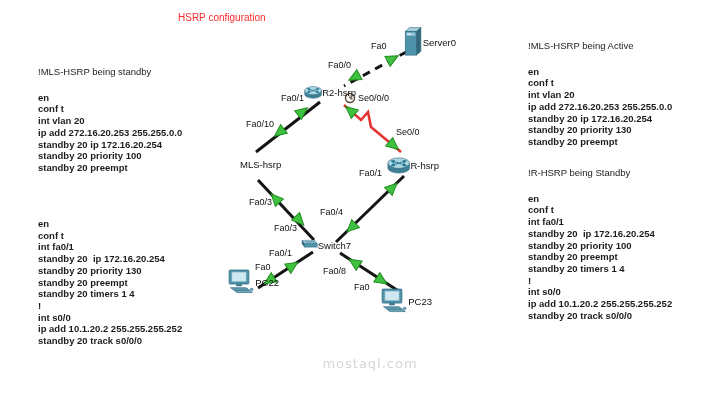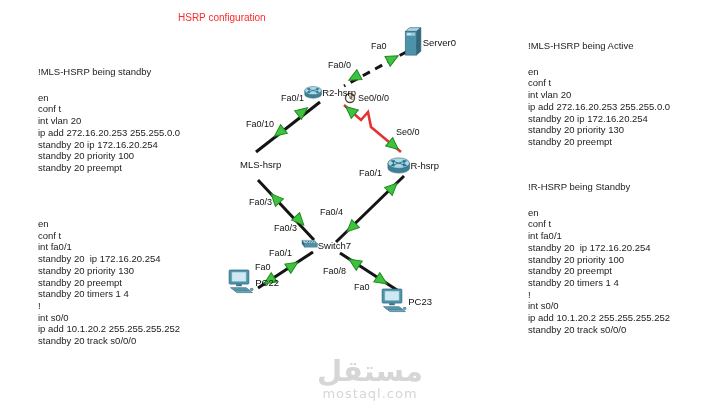--- a/index.html
+++ b/index.html
@@ -1,26 +1,26 @@
 <!DOCTYPE html>
 <html><head>
 <meta charset="utf-8">
 <style>
   html,body{margin:0;padding:0;}
   body{width:720px;height:415px;position:relative;background:#ffffff;overflow:hidden;
        font-family:"Liberation Sans",sans-serif;}
   .title{position:absolute;left:178px;top:12px;font-size:10px;color:#fb2b2b;white-space:nowrap;}
   .cfg-block{position:absolute;font-size:9.5px;line-height:11.7px;color:#1c1c1c;}
   .cfg-title{white-space:pre;}
-  .cfg-lines{margin-top:14px;}
+  .cfg-lines{margin-top:14px;font-weight:bold;}
   .cfg-line{white-space:pre;min-height:11.7px;}
   #b1{left:38px;top:66px;}
   #b2{left:38px;top:204px;}
   #b3{left:528px;top:40px;}
-  #b4{left:528px;top:181px;}
+  #b4{left:528px;top:167px;}
   #links{position:absolute;left:0;top:0;}
   .dev{position:absolute;display:flex;flex-direction:row;align-items:center;}
   .dlabel{font-size:9.5px;color:#111;white-space:nowrap;margin-top:1px;}
   .plabel{position:absolute;font-size:9px;color:#111;white-space:nowrap;}
   .watermark{position:absolute;left:295px;top:356px;width:150px;text-align:center;color:#d6d6d6;}
   .wm-logo{font-family:"DejaVu Sans",sans-serif;font-size:29px;font-weight:bold;line-height:30px;}
   .wm-domain{font-family:"DejaVu Sans",sans-serif;font-size:13px;line-height:16px;letter-spacing:1px;}
 </style>
 </head>
 <body>
@@ -244,15 +244,14 @@
 <span class="plabel" style="left:359px;top:168px;">Fa0/1</span>
 <span class="plabel" style="left:249px;top:197px;">Fa0/3</span>
 <span class="plabel" style="left:320px;top:207px;">Fa0/4</span>
 <span class="plabel" style="left:274px;top:223px;">Fa0/3</span>
 <span class="plabel" style="left:269px;top:248px;">Fa0/1</span>
 <span class="plabel" style="left:255px;top:262px;">Fa0</span>
 <span class="plabel" style="left:323px;top:266px;">Fa0/8</span>
 <span class="plabel" style="left:354px;top:282px;">Fa0</span>
 
 <div class="watermark">
-  <div class="wm-logo">مستقل</div>
   <div class="wm-domain">mostaql.com</div>
 </div>
 
 </body></html>

